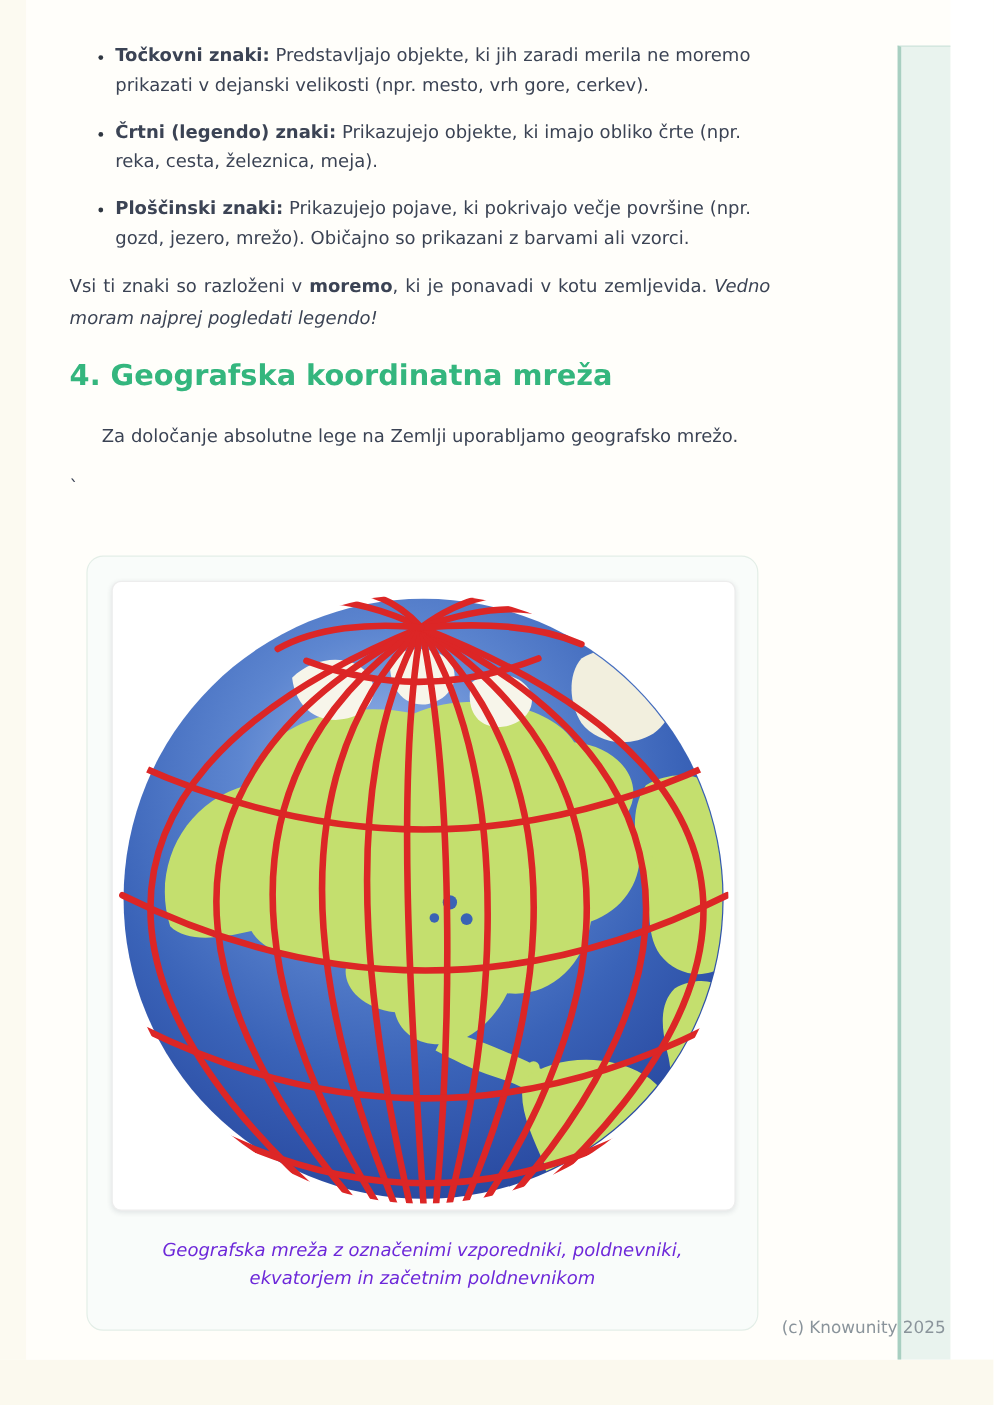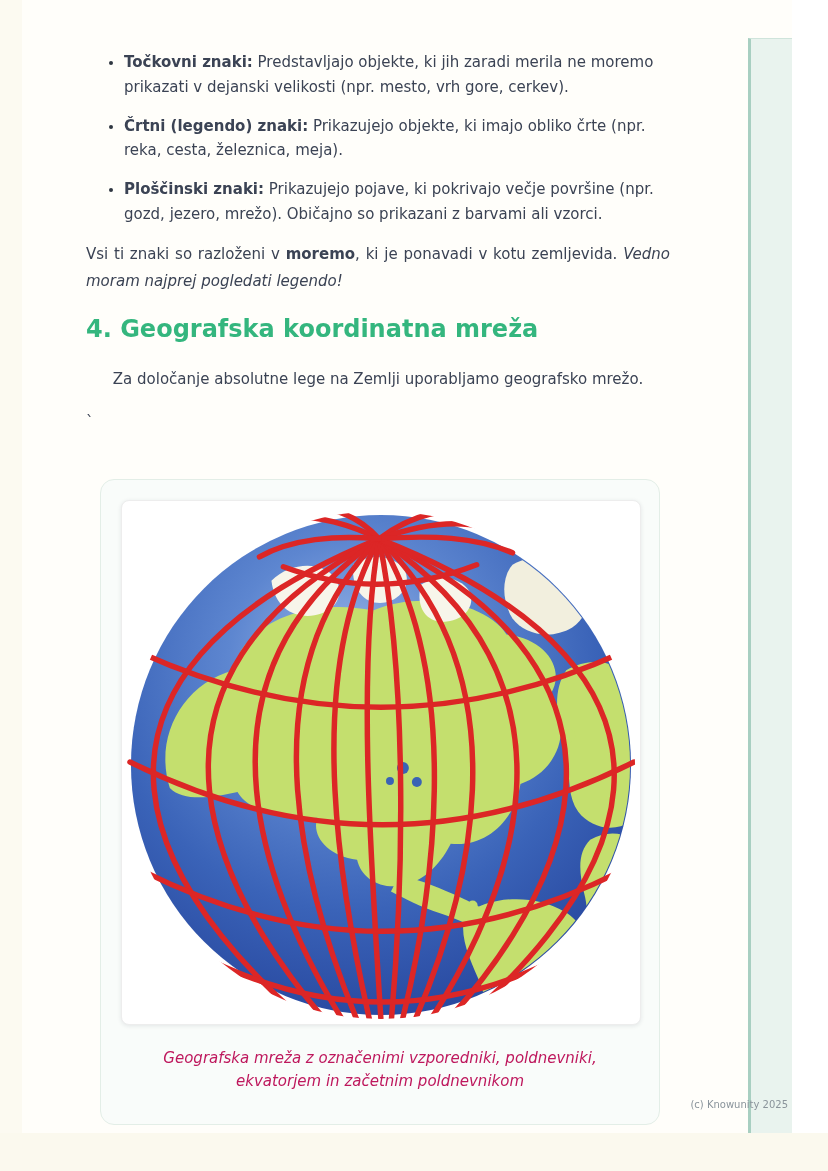--- a/index.html
+++ b/index.html
@@ -10,21 +10,21 @@
     -webkit-font-smoothing:antialiased;
   }
   .left-sliver{position:absolute;left:0;top:0;width:22px;height:1133px;background:#fcfaf1;}
   .bottom-band{position:absolute;left:0;top:1133px;width:828px;height:38px;background:#fbf9ee;}
   .page{position:absolute;left:22px;top:0;width:770px;height:1133px;background:#fffefa;}
   .accent-strip{
     position:absolute;left:726px;top:38px;width:44px;height:1095px;
     background:#e9f3ee;border-left:3px solid #a8cfc1;border-top:1px solid #cfe4db;
     box-sizing:border-box;
   }
-  .content{position:absolute;left:36px;top:50px;width:584px;color:#3b4354;font-size:15px;margin-left:28px;}
+  .content{position:absolute;left:36px;top:34px;width:584px;color:#3b4354;font-size:15px;}
   ul.symbol-list{margin:0;padding:0 0 0 38px;}
   ul.symbol-list li{margin:0 0 14px 0;line-height:1.65;}
   ul.symbol-list li::marker{color:#2f3640;font-size:13px;}
   .para{margin:0;line-height:1.85;text-align:justify;}
   .legend-para{margin-top:12px;}
   .legend-para em{font-style:italic;}
   h2.section-heading{
     margin:18px 0 0 0;font-size:24px;line-height:1.3;font-weight:bold;color:#34b67e;
   }
   .intro-para{margin-top:22px;line-height:1.7;text-align:center;}
@@ -35,26 +35,26 @@
     padding:20px 20px 30px 20px;
   }
   .image-frame{
     width:520px;height:525px;box-sizing:border-box;background:#ffffff;
     border:1px solid #ededed;border-radius:8px;
     box-shadow:0 1px 4px rgba(30,40,60,.10);
     overflow:hidden;position:relative;
   }
   .image-frame svg{position:absolute;left:0;top:0;width:100%;height:100%;}
   .figure-caption{
-    margin-top:22px;text-align:center;font-style:italic;color:#be185d;
+    margin-top:22px;text-align:center;font-style:italic;color:#6d28d9;
     font-size:15px;line-height:1.55;padding:0 28px;
   }
   .footer-credit{
     position:absolute;top:1099px;right:40px;z-index:5;
-    font-size:10px;color:#8a949b;
+    font-size:14px;color:#8a949b;
   }
 </style>
 </head>
 <body>
 
 <div class="left-sliver"></div>
 <div class="bottom-band"></div>
 
 <div class="page">
   <div class="accent-strip"></div>

